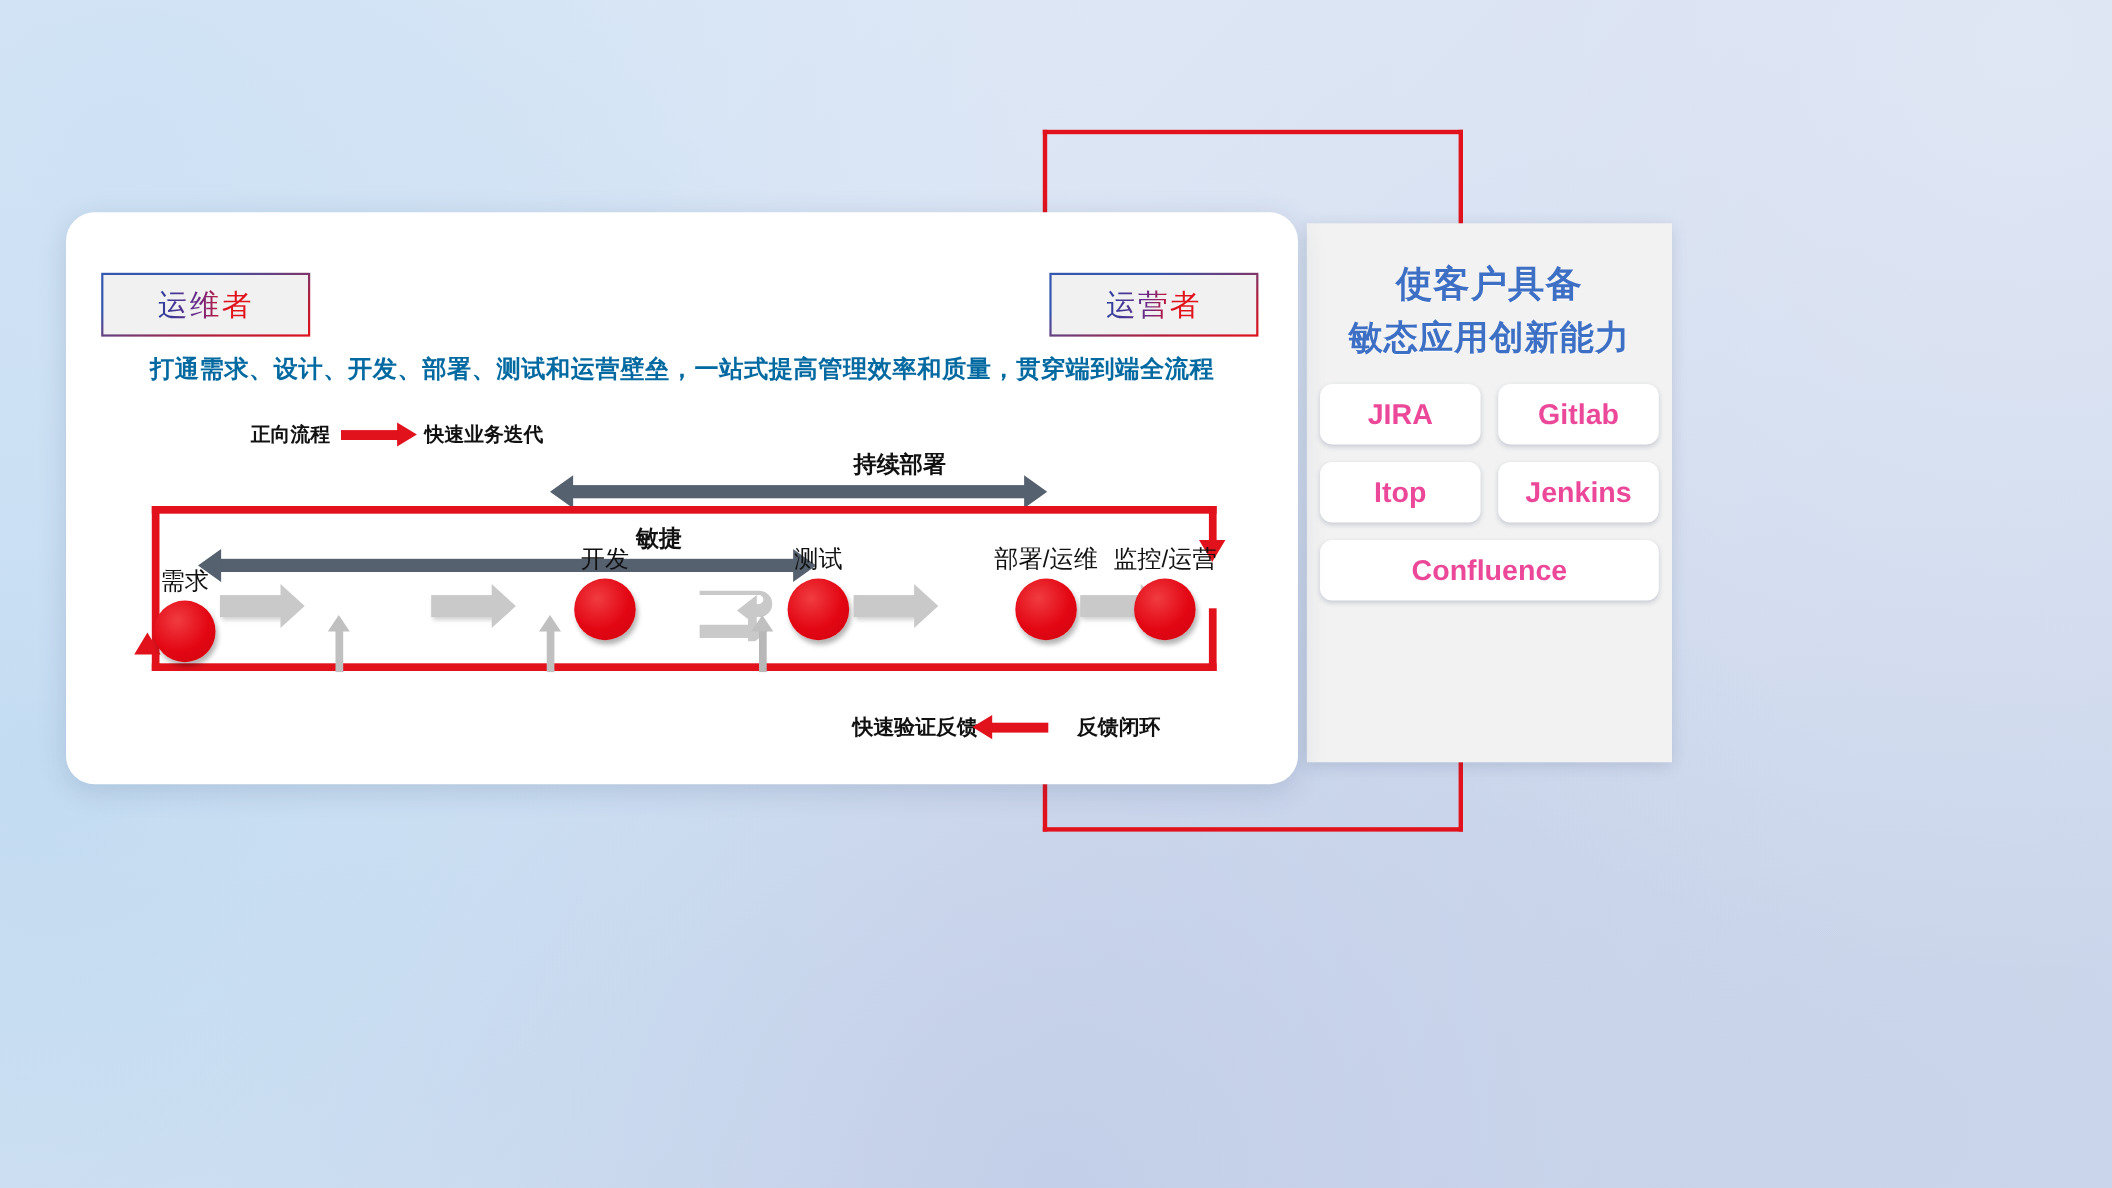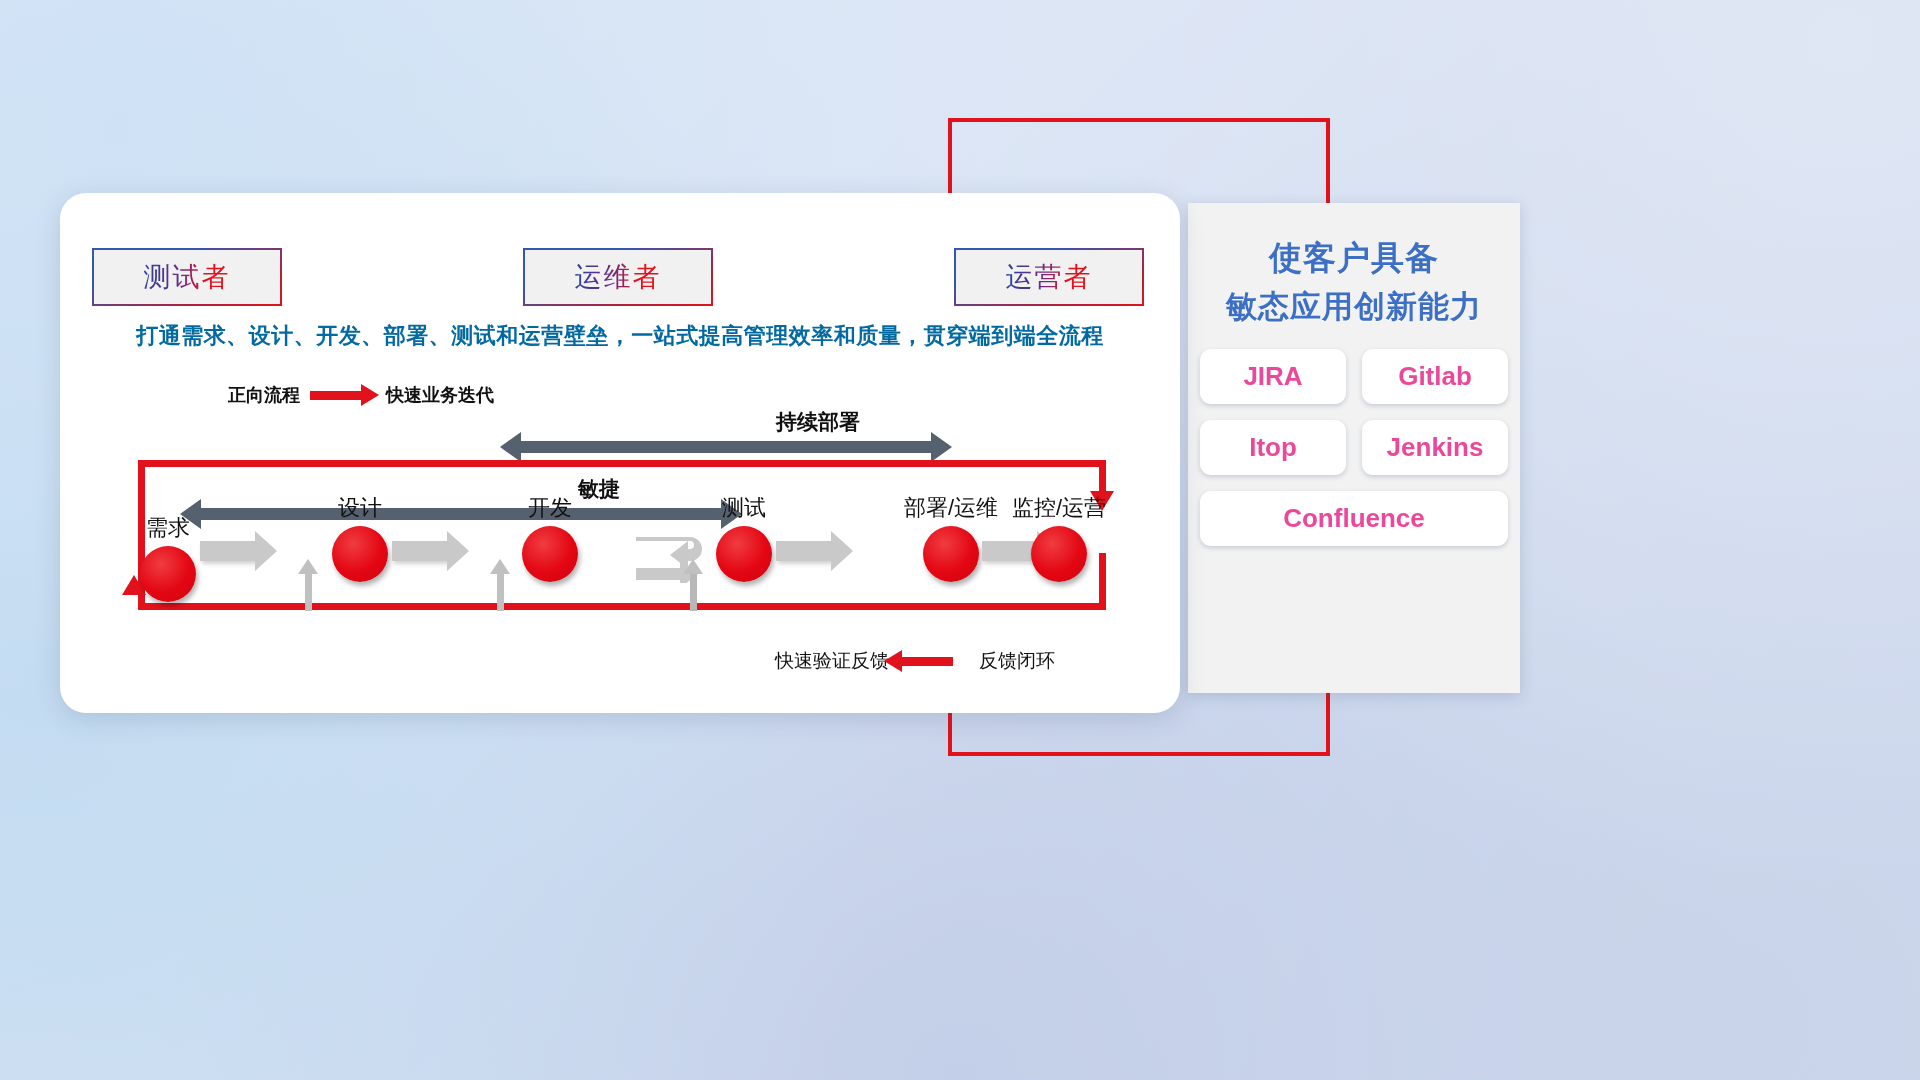--- a/index.html
+++ b/index.html
@@ -169,21 +169,21 @@
     border-left:10px solid transparent;border-right:10px solid transparent;
     border-bottom:15px solid #c0c0c0;
   }
   #loop-icon{
     position:absolute;left:575px;top:38px;width:90px;height:52px;
   }
   
   #legend-feedback{
     position:absolute;left:715px;top:455px;
     display:flex;align-items:center;gap:12px;
-    font-size:19px;font-weight:400;color:#111;
+    font-size:19px;font-weight:700;color:#111;
   }
 </style>
 </head>
 <body>
 
 <div id="bg"></div>
 
 <div id="red-connector"></div>
 <div id="red-connector-bottom"></div>
 
@@ -197,25 +197,20 @@
     <div class="chip half">Jenkins</div>
     <div class="chip full">Confluence</div>
   </div>
 </div>
 
 <div id="card">
 
   <div id="roles">
     <div class="role-box">
       <div class="role-inner">
-        <span class="role-label">测试者</span>
-      </div>
-    </div>
-    <div class="role-box">
-      <div class="role-inner">
         <span class="role-label">运维者</span>
       </div>
     </div>
     <div class="role-box">
       <div class="role-inner">
         <span class="role-label">运营者</span>
       </div>
     </div>
   </div>
 
@@ -242,24 +237,20 @@
   <div id="loop-up-head"></div>
 
   <div id="pipeline">
 
     <div class="node" style="left:40px;top:0;width:136px;margin-top:20px;">
       <div class="node-label">需求</div>
       <div class="node-circle"></div>
     </div>
     <div class="grey-arrow" style="left:140px;top:48px;"></div>
 
-    <div class="node" style="left:232px;top:0;width:136px;">
-      <div class="node-label">设计</div>
-      <div class="node-circle"></div>
-    </div>
     <div class="grey-arrow" style="left:332px;top:48px;"></div>
 
     <div class="node" style="left:422px;top:0;width:136px;">
       <div class="node-label">开发</div>
       <div class="node-circle"></div>
     </div>
 
     <svg id="loop-icon" viewBox="0 0 90 52">
       <g fill="#c9c9c9" stroke="none" transform="translate(1,1)">
         <path d="M0 5 h54 a12 12 0 0 1 0 24 h-2 v8 l-18 -14 18 -14 v8 h2 a4 4 0 0 0 0 -8 h-54 z"></path>

